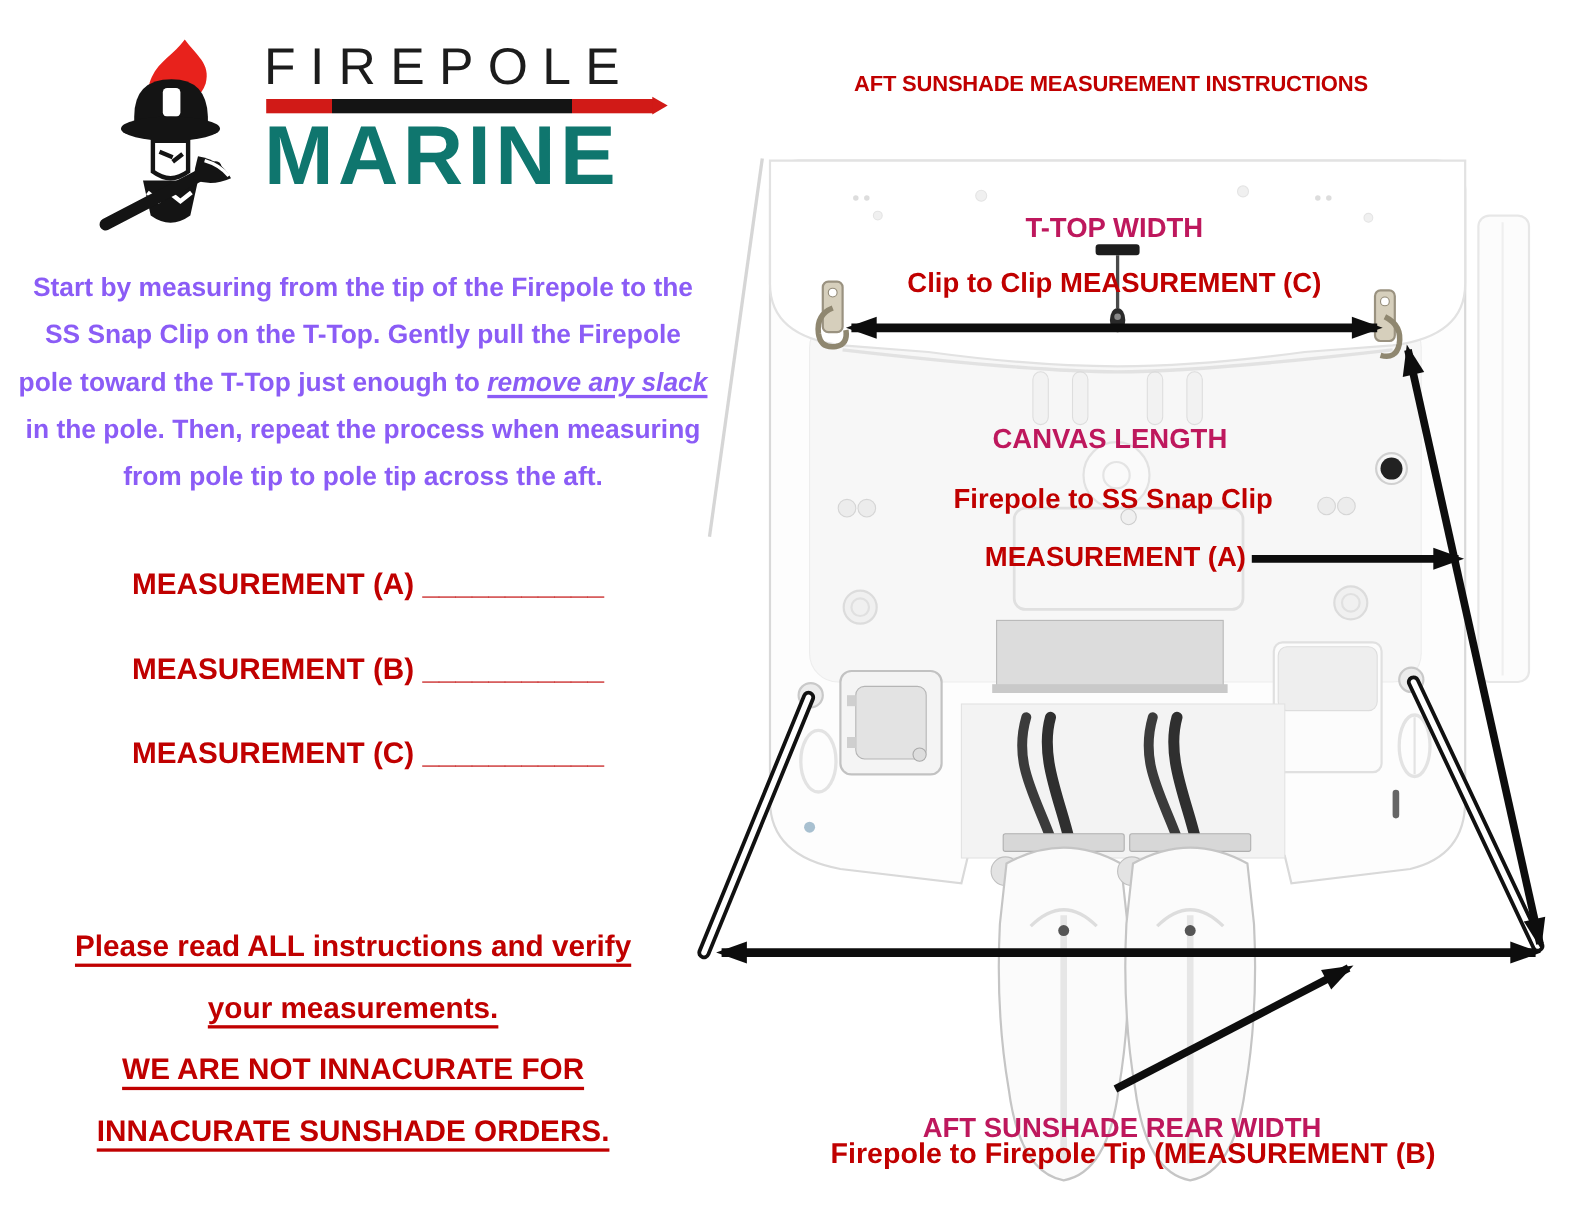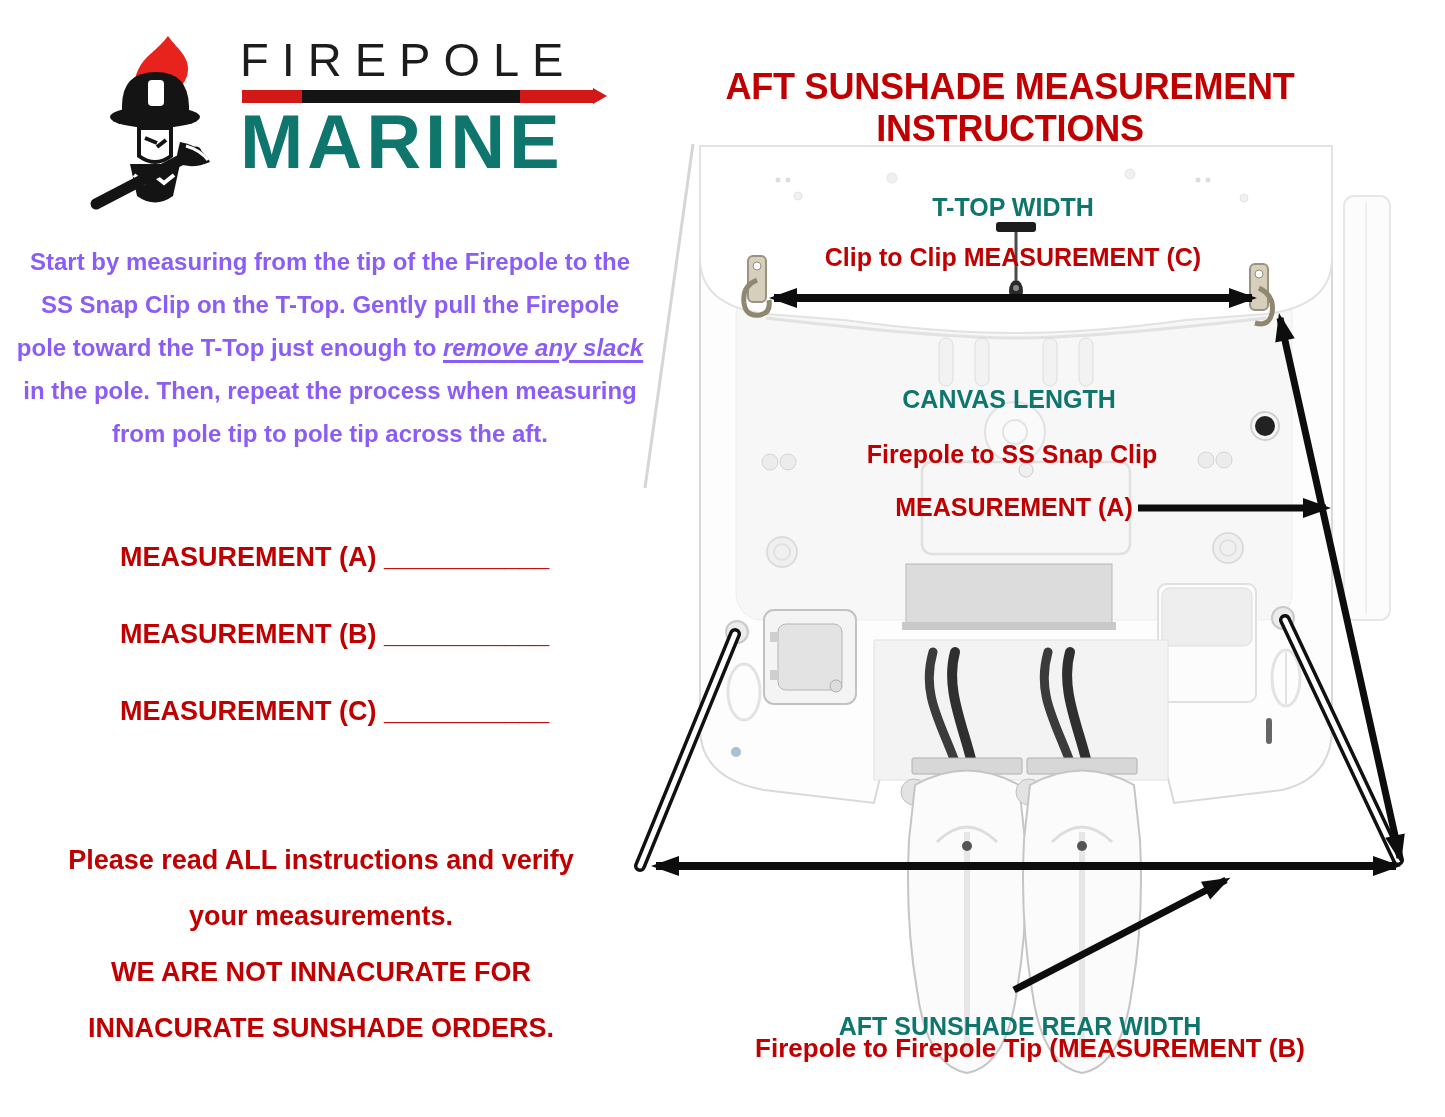--- a/index.html
+++ b/index.html
@@ -11,42 +11,42 @@
   .logo-text{margin-left:10px;display:flex;flex-direction:column;}
   .brand-top{font-size:47px;font-weight:400;letter-spacing:13px;color:#1c1c1c;line-height:1.1;white-space:nowrap;}
   .brand-bar{position:relative;width:352px;height:13px;margin:4px 0 3px 2px;
              background:linear-gradient(to right,#d11a17 0 17%,#141414 17% 79%,#d11a17 79% 100%);}
   .brand-bar::after{content:"";position:absolute;right:-13px;top:-2px;border-left:14px solid #d11a17;
              border-top:8.5px solid transparent;border-bottom:8.5px solid transparent;}
   .brand-bottom{font-size:76px;font-weight:700;letter-spacing:4px;color:#0f766e;line-height:0.95;white-space:nowrap;}
 
   
   .title{position:absolute;left:640px;top:66px;width:740px;text-align:center;
-         font-size:36px;font-weight:700;color:#c00000;letter-spacing:-0.2px;}
+         font-size:20px;font-weight:700;color:#c00000;letter-spacing:-0.2px;}
 
   
   .intro{position:absolute;left:16px;top:240px;width:628px;text-align:center;
          font-size:24px;line-height:43px;font-weight:700;color:#8b5cf6;}
   .em-u{font-style:italic;text-decoration:underline;text-decoration-thickness:2.5px;text-underline-offset:4px;}
 
   
-  .fields{position:absolute;left:120px;top:540px;}
+  .fields{position:absolute;left:120px;top:514px;}
   .field-row{font-size:27px;line-height:34px;font-weight:700;color:#c00000;margin-bottom:43px;white-space:nowrap;}
   .field-blank{letter-spacing:0;}
 
   
   .warnings{position:absolute;left:38px;top:832px;width:566px;text-align:center;
             font-size:27px;line-height:56px;font-weight:700;color:#c00000;}
-  .warnings p{margin:0;text-decoration-thickness:2.5px;text-underline-offset:7px;}
+  .warnings p{margin:0;text-decoration:underline;text-decoration-thickness:2.5px;text-underline-offset:7px;}
 
   
   .boat{position:absolute;left:630px;top:140px;width:815px;height:977px;}
   .boat svg{position:absolute;left:0;top:0;}
   .dlabel{position:absolute;transform:translateX(-50%);white-space:nowrap;font-weight:700;font-size:25px;z-index:3;}
-  .dlabel.black{color:#0f766e;}
+  .dlabel.black{color:#be185d;}
   .dlabel.red{color:#c00000;}
   .dlabel.big{font-size:26px;}
 </style>
 </head>
 <body>
 
 <div class="page">
 
   <div class="logo">
     <span>

